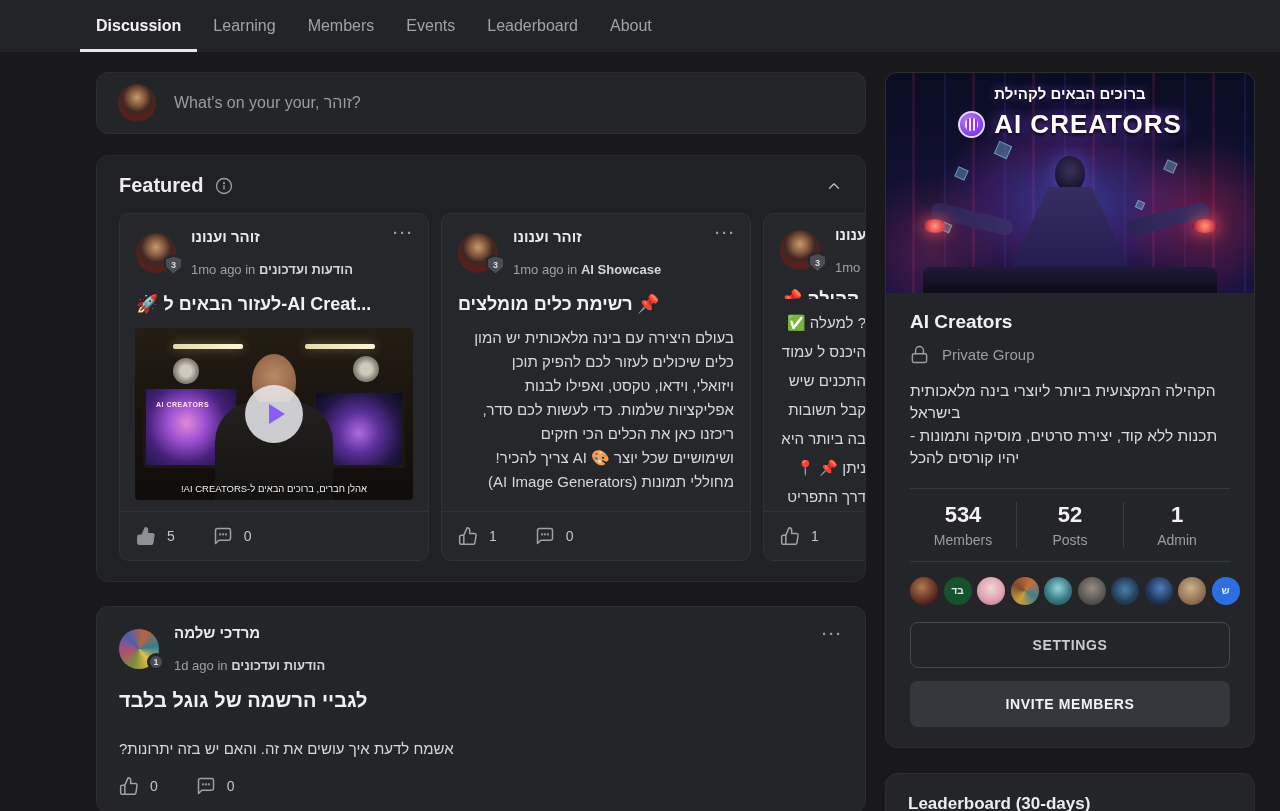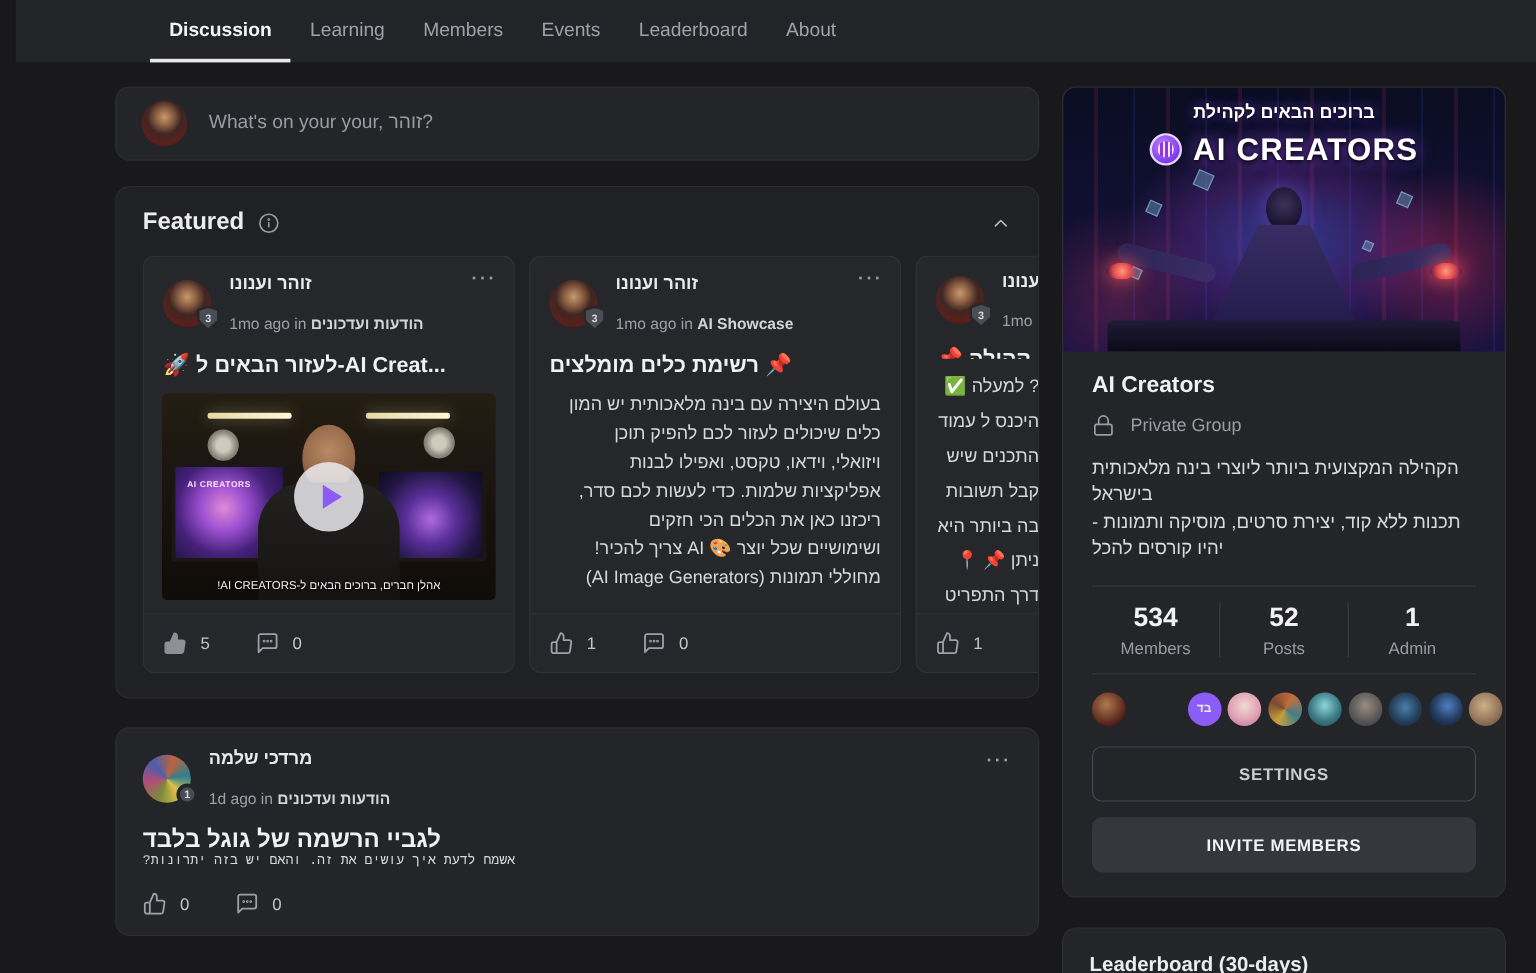--- a/index.html
+++ b/index.html
@@ -1,20 +1,20 @@
 <!DOCTYPE html>
 <html><head>
 <meta charset="utf-8">
 <style>
   * { margin:0; padding:0; box-sizing:border-box; }
   html,body { width:1280px; height:811px; overflow:hidden; background:#19191b;
     font-family:"Liberation Sans","DejaVu Sans",sans-serif; color:#e9eaec; }
 
   
-  .topnav { height:52px; background:#232428; display:flex; align-items:stretch; padding-left:112px;margin-left:13px; }
+  .topnav { height:52px; background:#232428; display:flex; align-items:stretch; padding-left:80px; }
   .tab { display:flex; align-items:center; padding:0 16px; font-size:16px; color:#a0a2a7;
     position:relative; cursor:pointer; white-space:nowrap; }
   .tab.active { color:#f5f5f6; font-weight:bold; }
   .tab.active::after { content:""; position:absolute; left:0; right:0; bottom:0; height:3px; background:#e8e8ea; }
 
   
   .main { display:flex; gap:19px; padding:20px 25px 0 96px; align-items:flex-start; }
   .feed { width:770px; flex:none; }
   .side { width:370px; flex:none; }
   .card { background:#242528; border:1px solid #2d2e32; border-radius:12px; }
@@ -77,21 +77,21 @@
     border-radius:40px 40px 0 0; background:linear-gradient(180deg,#23211f,#131211); }
   .vt .play { position:absolute; left:50%; top:50%; transform:translate(-50%,-50%); width:58px; height:58px;
     border-radius:50%; background:rgba(235,235,240,.85); display:flex; align-items:center; justify-content:center; cursor:pointer; }
   .vt .play i { display:block; width:0; height:0; border-left:16px solid #8b5cf6; border-top:10px solid transparent; border-bottom:10px solid transparent; margin-left:5px; }
   .vt .cap { position:absolute; left:0; right:0; bottom:6px; text-align:center; font-size:9.5px; color:#f2f2f4;
     text-shadow:0 1px 2px #000; font-weight:normal; }
 
   
   .post { padding:17px 22px 16px; position:relative; }
   .post-title { margin-top:16px; font-size:20px; font-weight:bold; color:#f0f1f2; }
-  .post-body { margin-top:0; font-size:11px; color:#d6d8da;font-family:Liberation Mono, monospace; }
+  .post-body { margin-top:28px; font-size:15px; color:#d6d8da; }
   .post-foot { margin-top:19px; display:flex; align-items:center; gap:38px; }
 
   
   .group-card { overflow:hidden; }
   .banner { height:220px; position:relative; overflow:hidden; background:linear-gradient(180deg,#0a0d22 0%,#121034 55%,#1a1240 100%); cursor:pointer; }
   .banner .streaks { position:absolute; inset:0;
     background:repeating-linear-gradient(90deg, transparent 0 26px, rgba(222,60,110,.13) 26px 29px, transparent 29px 58px, rgba(80,120,255,.10) 58px 60px); }
   .banner .glowC { position:absolute; left:50%; top:58%; transform:translate(-50%,-50%); width:260px; height:170px;
     background:radial-gradient(ellipse, rgba(90,110,255,.45) 0%, rgba(150,60,200,.25) 45%, transparent 75%); }
   .banner .glowR { position:absolute; right:-30px; top:30%; width:160px; height:160px;
@@ -400,21 +400,21 @@
             <div class="v">52</div>
             <div class="l">Posts</div>
           </div>
           <div class="stat">
             <div class="v">1</div>
             <div class="l">Admin</div>
           </div>
         </div>
         <div class="avrow" id="avrow">
             <div class="mini" style="background: radial-gradient(circle at 42% 36%, rgb(176, 122, 80) 0%, rgb(122, 70, 48) 40%, rgb(78, 27, 24) 75%, rgb(46, 15, 13) 100%);"></div>
-            <div class="mini" style="background: #8b5cf6; margin-left: 46px;">בד</div>
+            <div class="mini" style="background: #14532d;">בד</div>
             <div class="mini" style="background: radial-gradient(circle at 50% 40%, rgb(240, 217, 211) 0%, rgb(224, 162, 180) 55%, rgb(181, 111, 142) 100%);"></div>
             <div class="mini" style="background: conic-gradient(from 30deg, rgb(196, 111, 58), rgb(62, 127, 138), rgb(201, 161, 59), rgb(122, 74, 47), rgb(196, 111, 58));"></div>
             <div class="mini" style="background: radial-gradient(circle at 50% 40%, rgb(143, 214, 218) 0%, rgb(59, 122, 132) 55%, rgb(31, 70, 80) 100%);"></div>
             <div class="mini" style="background: radial-gradient(circle at 50% 40%, rgb(154, 141, 128) 0%, rgb(92, 90, 88) 55%, rgb(52, 55, 60) 100%);"></div>
             <div class="mini" style="background: radial-gradient(circle at 50% 45%, rgb(74, 127, 174) 0%, rgb(39, 65, 92) 55%, rgb(20, 30, 44) 100%);"></div>
             <div class="mini" style="background: radial-gradient(circle at 55% 40%, rgb(79, 127, 192) 0%, rgb(35, 57, 92) 55%, rgb(14, 23, 38) 100%);"></div>
             <div class="mini" style="background: radial-gradient(circle at 45% 40%, rgb(203, 178, 138) 0%, rgb(151, 118, 90) 55%, rgb(92, 64, 48) 100%);"></div>
             <div class="mini" style="background: rgb(46, 111, 224);">ש</div>
           </div>
         <div class="btn btn-settings">SETTINGS</div>

